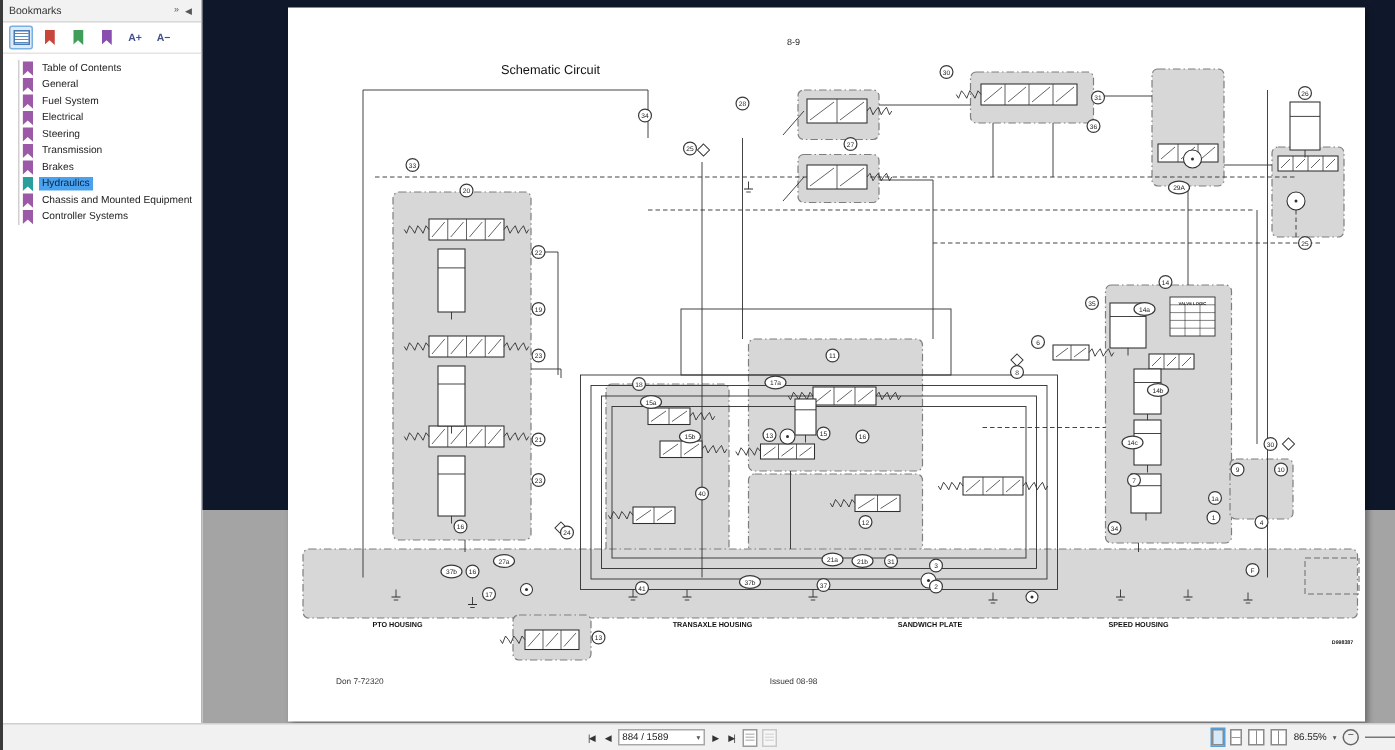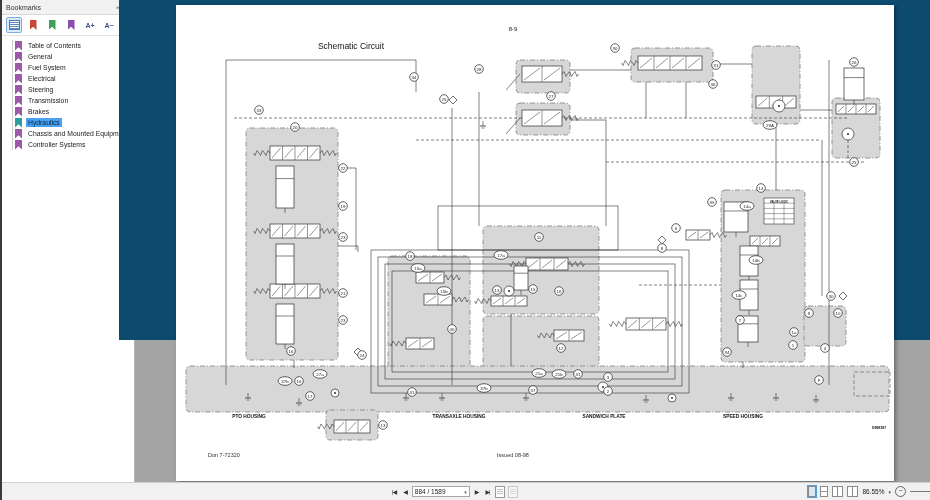--- a/index.html
+++ b/index.html
@@ -20,21 +20,21 @@
   .tb-text{font-size:7px;font-weight:bold;color:#44508c;}
   .bm-list{position:relative;padding-top:4px;}
   .bm-tree-line{position:absolute;left:10px;top:4px;bottom:0;width:1px;background:#d0d0d0;}
   .bm-item{display:flex;align-items:center;height:11px;padding-left:13px;gap:4px;position:relative;}
   .bm-item .ribbon{flex:0 0 auto;}
   .bm-label{font-size:6.8px;color:#222;white-space:nowrap;padding:0 2px;line-height:9px;}
   .bm-item.sel .bm-label{background:#4aa2ee;color:#04244a;}
   .splitter{position:absolute;left:135px;top:207px;height:30px;width:0;border-left:2px dotted #7d7d7d;}
 
   
-  .canvas{position:absolute;left:117px;top:0;right:0;height:340px;background:#0c4a6e;}
+  .canvas{position:absolute;left:133px;top:0;right:0;height:340px;background:#0f172a;}
   .page{position:absolute;left:57px;top:5px;width:718px;height:476px;background:#ffffff;box-shadow:2px 2px 4px rgba(0,0,0,.35);}
   .page-num{position:absolute;left:322px;top:21px;width:30px;text-align:center;font-size:6px;color:#222;}
   .page-title{position:absolute;left:175px;top:36px;transform:translateX(-50%);font-size:8.5px;color:#111;}
   .footer-l{position:absolute;left:32px;top:447px;font-size:5.5px;color:#333;}
   .footer-c{position:absolute;left:337px;top:447px;transform:translateX(-50%);font-size:5.5px;color:#333;}
   .schem{position:absolute;left:0;top:0;}
 
   
   .statusbar{position:absolute;left:0;right:0;bottom:0;height:17px;background:#f1f1f1;border-top:1px solid #cfcfcf;}
   .nav{position:absolute;left:388px;top:0;height:17px;display:flex;align-items:center;gap:3px;}

